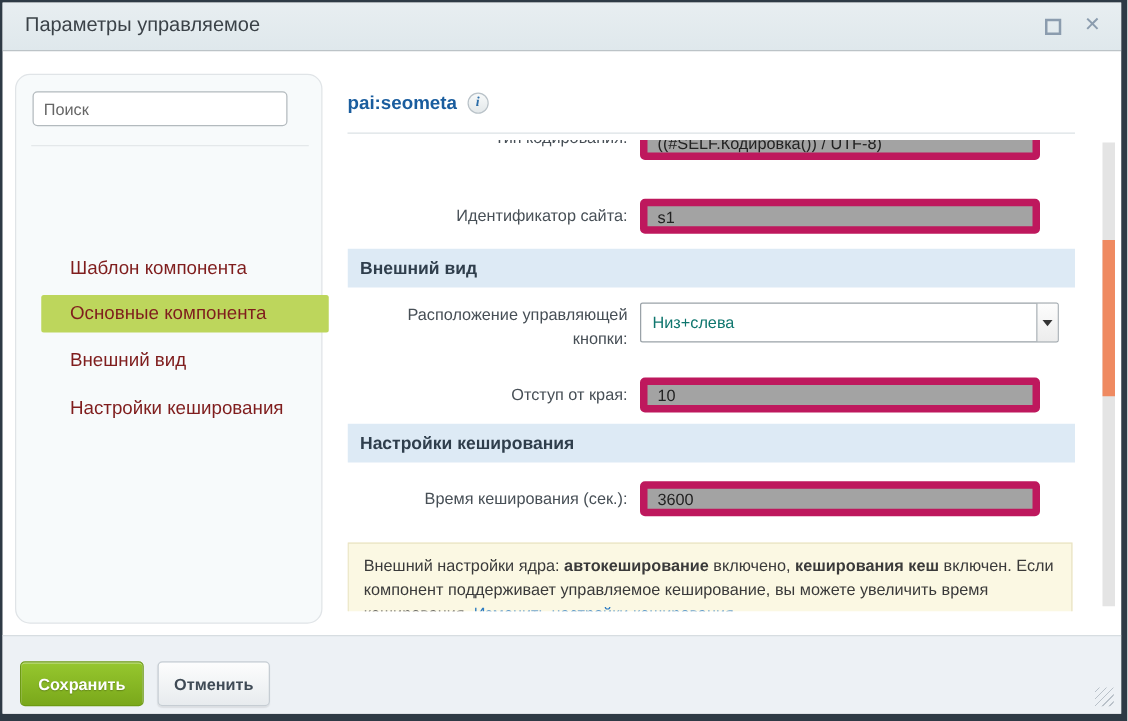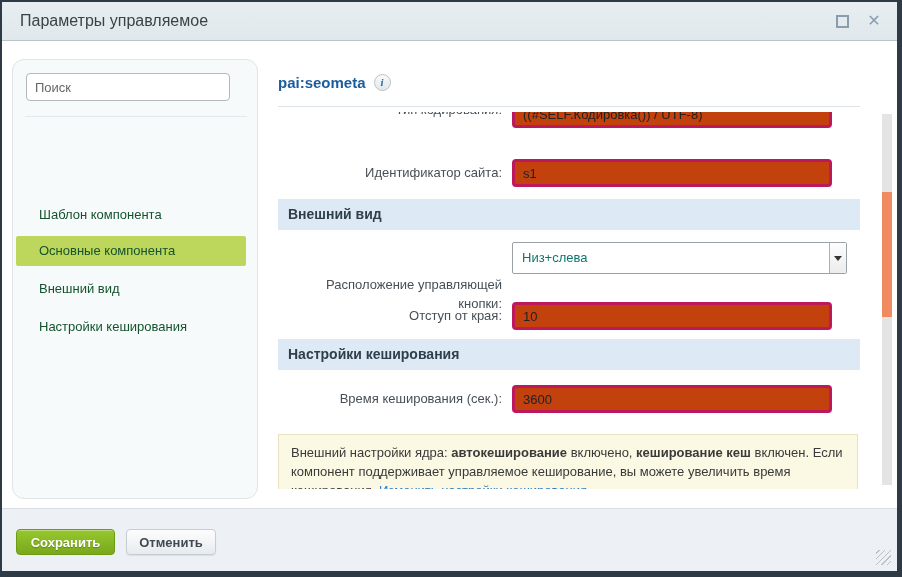--- a/index.html
+++ b/index.html
@@ -34,22 +34,22 @@
   .search-input {
     position:absolute; left:13px; top:13px; width:204px; height:28px;
     border:1px solid #b3babe; border-radius:4px; padding:0 8px;
     font-size:13px; color:#444; font-family:inherit; background:#fff;
   }
   .search-input::placeholder { color:#666; opacity:1; }
   .sidebar-divider {
     position:absolute; left:12px; right:10px; top:56px; height:1px; background:#e4e8ea;
   }
   .menu-item {
-    position:absolute; left:3px; width:230px; height:30px; line-height:30px;
-    padding-left:23px; font-size:13px; color:#14532d; cursor:pointer; border-radius:2px;
+    position:absolute; left:20px; width:230px; height:30px; line-height:30px;
+    padding-left:23px; font-size:15px; color:#7f1d1d; cursor:pointer; border-radius:2px;
     white-space:nowrap;
   }
   .menu-item.selected { background:#bdd65c; }
   
   .component-header {
     position:absolute; left:276px; top:72px; height:22px; display:flex; gap:8px;
   }
   .component-name { font-size:15px; font-weight:bold; color:#1a5d9e; }
   .info-icon {
     width:17px; height:17px; border-radius:50%; border:1px solid #b9c2c8;
@@ -59,25 +59,25 @@
   }
   .header-divider { position:absolute; left:276px; top:104px; width:582px; height:1px; background:#dce2e5; }
   
   .scrollview {
     position:absolute; left:276px; top:110px; width:584px; height:377px; overflow:hidden;
   }
   .form-label {
     position:absolute; left:0; width:224px; text-align:right;
     font-size:13px; line-height:16px; color:#474f56;
   }
-  .form-label.two-line { left:34px; width:190px; line-height:19px;margin-top:33px; }
+  .form-label.two-line { left:34px; width:190px; line-height:19px; }
   .text-input {
     position:absolute; left:234px; width:320px; height:28px;
-    border:3px solid #be185d; border-radius:4px; padding:0 8px;
-    font-size:13px; color:#222; font-family:inherit; background:#c2410c;
+    border:6px solid #be185d; border-radius:4px; padding:0 8px;
+    font-size:13px; color:#222; font-family:inherit; background:#a3a3a3;
   }
   .section-header {
     position:absolute; left:0; width:582px; height:31px; line-height:31px;
     background:#ddeaf5; color:#2f3e4c; font-size:14px; font-weight:bold; padding-left:10px;
   }
   .select {
     position:absolute; left:234px; width:335px; height:32px;
     border:1px solid #9aa2a8; background:#fff; border-radius:2px; cursor:pointer;
   }
   .select-text {
@@ -104,21 +104,21 @@
     position:absolute; left:880px; top:112px; width:10px; height:371px; background:#e4e4e4;
   }
   .scrollbar-thumb {
     position:absolute; left:0; top:78px; width:10px; height:125px; background:#ef8a61; cursor:grab;
   }
   
   .footer {
     position:absolute; left:0; right:0; bottom:0; height:63px;
     background:#edf1f5; border-top:1px solid #d7dde1;
   }
-  .btn { position:absolute; top:20px; height:26px; border-radius:4px; font-size:13px; font-weight:bold;
+  .btn { position:absolute; top:20px; height:36px; border-radius:4px; font-size:13px; font-weight:bold;
     font-family:inherit; cursor:pointer; }
   .btn-save {
     left:14px; width:99px; color:#fff; text-shadow:0 1px 1px rgba(0,0,0,0.25);
     background:linear-gradient(#96c72e,#7aa81b); border:1px solid #6d9b13;
     box-shadow:inset 0 1px 0 rgba(255,255,255,0.35);
   }
   .btn-cancel {
     left:124px; width:90px; color:#3f4a55;
     background:linear-gradient(#fdfdfd,#e7ebee); border:1px solid #c6cdd3;
     box-shadow:0 1px 1px rgba(0,0,0,0.08);
@@ -172,21 +172,21 @@
 
     <div class="form-label" style="top:196px">Отступ от края:</div>
     <input class="text-input" style="top: 190px;" type="text" value="10">
 
     <div class="section-header" style="top:227px">Настройки кеширования</div>
 
     <div class="form-label" style="top:279px">Время кеширования (сек.):</div>
     <input class="text-input" style="top: 273px;" type="text" value="3600">
 
     <div class="notice">
-      <span>Внешний настройки ядра: </span><b>автокеширование</b><span> включено, </span><b>кеширование кеш</b><span> включен. Если компонент поддерживает управляемое кеширование, вы можете увеличить время кеширования. </span><a>Изменить настройки кеширования</a>
+      <span>Внешний настройки ядра: </span><b>автокеширование</b><span> включено, </span><b>кеширования кеш</b><span> включен. Если компонент поддерживает управляемое кеширование, вы можете увеличить время кеширования. </span><a>Изменить настройки кеширования</a>
     </div>
   </div>
 
   <div class="scrollbar-track">
     <div class="scrollbar-thumb"></div>
   </div>
 
   <div class="footer">
     <button class="btn btn-save">Сохранить</button>
     <button class="btn btn-cancel">Отменить</button>

